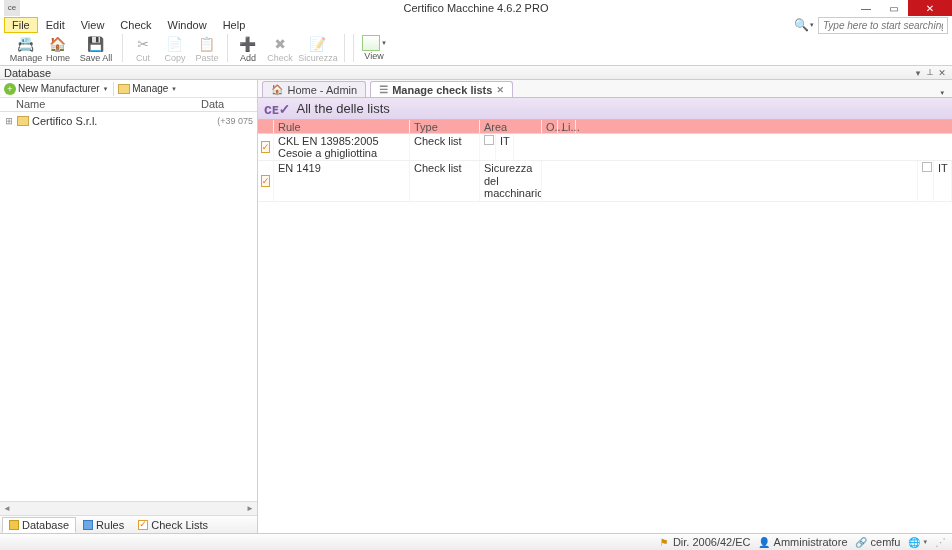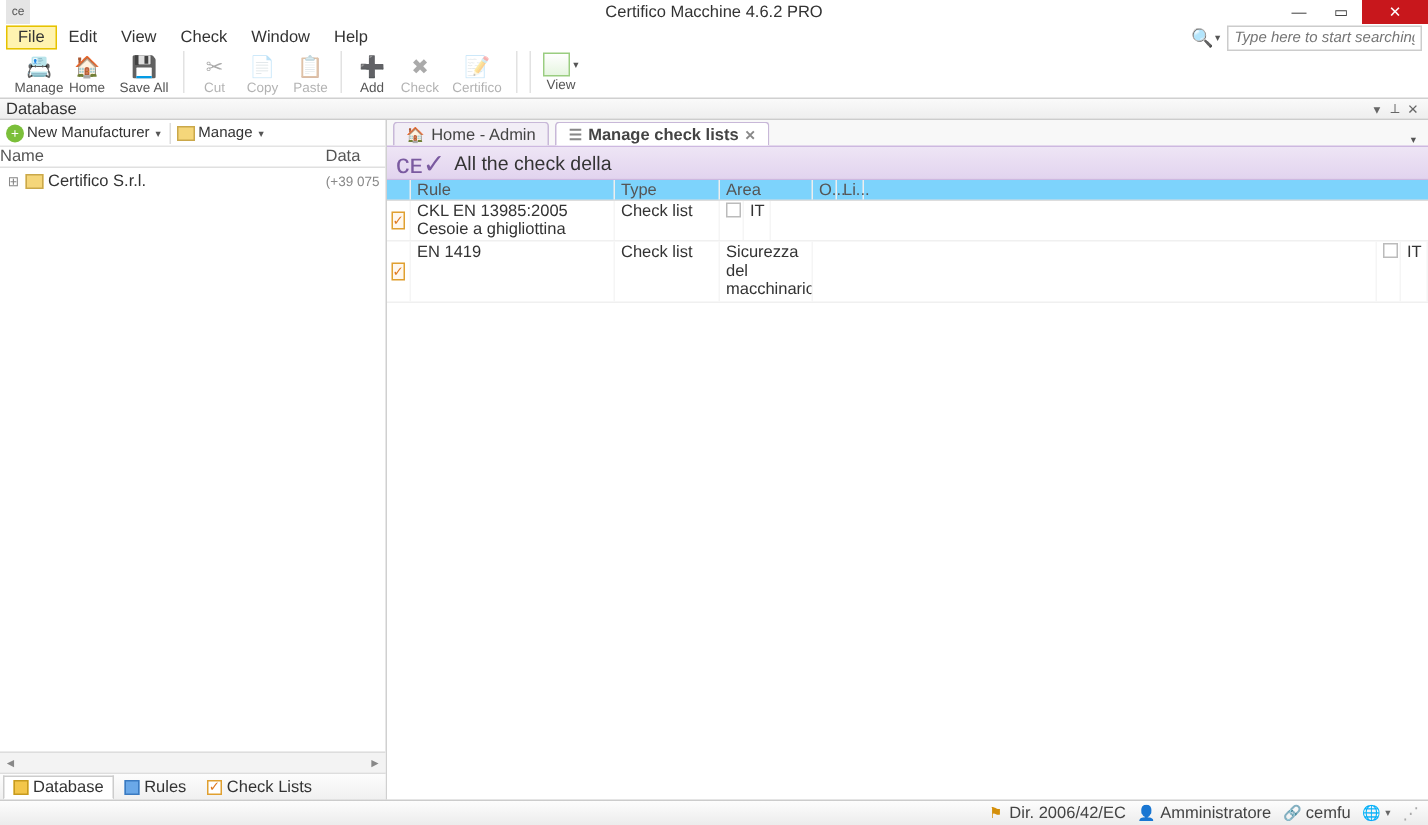--- a/index.html
+++ b/index.html
@@ -45,21 +45,21 @@
 
 
 .sidebar { width:258px; display:flex; flex-direction:column; border-right:1px solid #d0d0d0; background:#fff;}
 .side-toolbar{ height:18px; display:flex; align-items:center; padding:0 4px; gap:2px; border-bottom:1px solid #e4e4e4;}
 .side-toolbar .plus{width:12px;height:12px;border-radius:50%;background:#7bbf3a;color:#fff;font-size:9px;line-height:12px;text-align:center;}
 .side-toolbar .txt{font-size:10px;color:#333;}
 .side-toolbar .dd{font-size:7px;color:#555;padding:0 2px;}
 .side-toolbar .sep{width:1px;height:14px;background:#ddd;margin:0 2px;}
 .side-toolbar .folder{width:12px;height:10px;background:#f5d67a;border:1px solid #caa84a;}
 
-.side-cols{height:14px;display:flex;border-bottom:1px solid #e0e0e0;padding:0 0;font-size:10px;color:#555;}
+.side-cols{height:14px;display:flex;border-bottom:1px solid #e0e0e0;padding:0 16px;font-size:10px;color:#555;}
 .side-cols .c1{flex:1;}
 .side-cols .c2{width:40px;}
 
 .tree{flex:1;overflow:auto;padding:2px 0;}
 .tree-row{display:flex;align-items:center;padding:1px 4px;font-size:10px;color:#333;gap:3px;}
 .tree-row .exp{width:10px;text-align:center;color:#888;font-size:9px;}
 .tree-row .folder{width:12px;height:10px;background:#f5d67a;border:1px solid #caa84a;}
 .tree-row .data{margin-left:auto;color:#888;font-size:9px;}
 
 .side-scroll{height:14px;background:#f3f3f3;border-top:1px solid #ddd;display:flex;align-items:center;}
@@ -79,24 +79,24 @@
 .content{flex:1;display:flex;flex-direction:column;min-width:0;}
 .doctabs{height:18px;display:flex;align-items:flex-end;border-bottom:1px solid #cdb8e0;background:#f8f8f8;padding:0 4px;gap:4px;}
 .doctab{display:flex;align-items:center;gap:4px;height:16px;padding:0 8px;border:1px solid #c8b8d8;border-bottom:none;background:#f2eef6;border-radius:3px 3px 0 0;font-size:10px;color:#444;}
 .doctab .ico{font-size:10px;color:#888;}
 .doctab.active{background:#fff;font-weight:bold;}
 .doctab .x{font-size:9px;color:#888;}
 .doctabs .flex{flex:1;}
 .doctabs .dd{font-size:7px;color:#555;padding:0 4px;}
 
 .pageheader{height:22px;background:linear-gradient(#eee5f5,#e2d4ef);display:flex;align-items:center;padding:0 6px;gap:6px;border-bottom:1px solid #cdb8e0;}
-.pageheader .picn{font-size:18px;color:#7a5aa0;font-weight:normal;}
+.pageheader .picn{font-size:14px;color:#7a5aa0;font-weight:bold;}
 .pageheader .ptitle{font-size:13px;color:#333;}
 
-.gridhead{height:14px;display:flex;border-bottom:1px solid #ddd;background:#7dd3fc;font-size:10px;color:#555;}
+.gridhead{height:14px;display:flex;border-bottom:1px solid #ddd;background:#fca5a5;font-size:10px;color:#555;}
 .gridhead > div{padding:1px 4px;border-right:1px solid #eee;}
 .col-ck{width:16px;}
 .col-rule{width:136px;}
 .col-type{width:70px;}
 .col-area{width:62px;}
 .col-desc{flex:1;}
 .col-o{width:16px;text-align:center;}
 .col-li{width:18px;}
 
 .gridbody{flex:1;overflow:auto;background:#fff;}
@@ -175,21 +175,21 @@
       <div class="ribbon-btn">
         <div class="ico">➕</div>
         <div class="lbl">Add</div>
       </div>
       <div class="ribbon-btn dis">
         <div class="ico">✖</div>
         <div class="lbl">Check</div>
       </div>
       <div class="ribbon-btn dis wide">
         <div class="ico">📝</div>
-        <div class="lbl">Certifico</div>
+        <div class="lbl">Sicurezza</div>
       </div>
     </div>
     <div class="ribbon-sep"></div>
   <div class="ribbon-sep"></div>
   <div class="ribbon-btn">
     <div class="ribbon-view">
         <div class="sq"></div>
         <div class="dd">▾</div>
       </div>
     <div class="lbl">View</div>
@@ -259,21 +259,21 @@
         <span class="ico">☰</span>
         <span>Manage check lists</span>
         <span class="x">✕</span>
       </div>
       <div class="flex"></div>
       <div class="dd">▾</div>
     </div>
 
     <div class="pageheader">
       <span class="picn">ᴄᴇ✓</span>
-      <span class="ptitle">All the check della</span>
+      <span class="ptitle">All the delle lists</span>
     </div>
 
     <div class="gridhead">
       <div class="col-ck"></div>
       <div class="col-rule">Rule</div>
       <div class="col-type">Type</div>
       <div class="col-area">Area</div>
       <div class="col-o">O...</div>
       <div class="col-li">Li...</div>
     </div>

